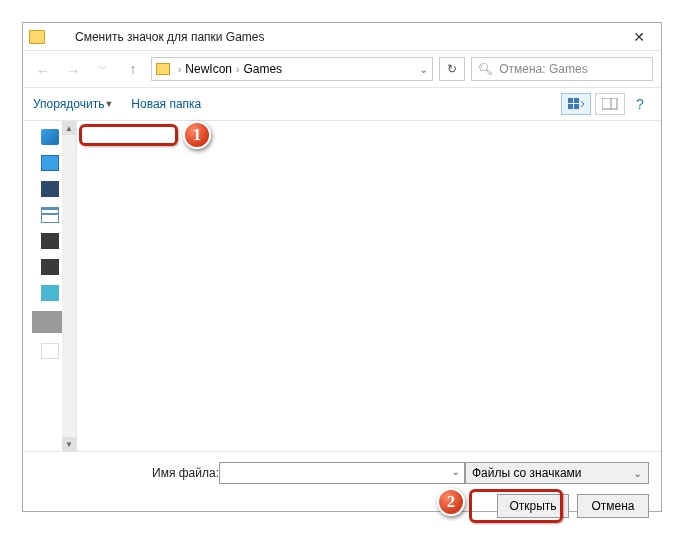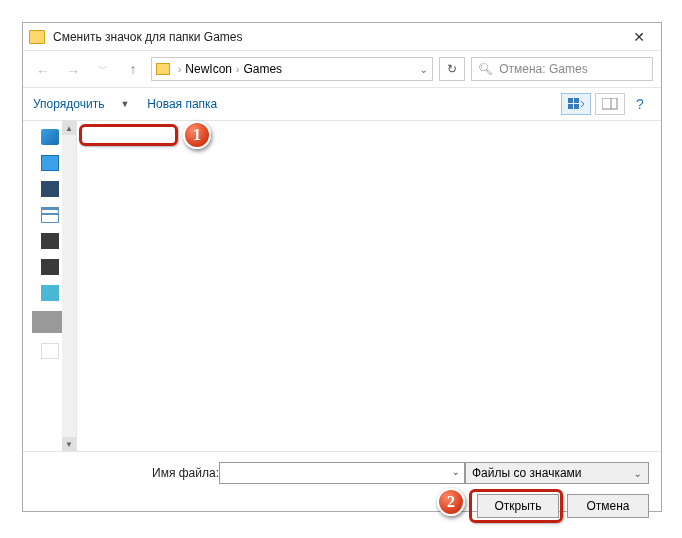--- a/index.html
+++ b/index.html
@@ -1,36 +1,36 @@
 <!DOCTYPE html>
 <html><head>
 <meta charset="utf-8">
 <style>
   * { box-sizing: border-box; margin: 0; padding: 0; font-family: "Segoe UI", Tahoma, sans-serif; }
   body { background: #fff; width: 682px; height: 538px; position: relative; }
   .outer { position: absolute; left: 22px; top: 22px; width: 640px; height: 490px; border: 1px solid #aaa; background: #fff; }
 
   .titlebar { height: 28px; display: flex; align-items: center; padding: 0 6px; border-bottom: 1px solid #e5e5e5; }
   .titlebar .folder-ico { width: 16px; height: 14px; background: #ffd86b; border: 1px solid #d4a017; border-radius: 1px; margin-right: 8px; }
-  .titlebar .title { font-size: 12px; color: #222; flex: 1; }
+  .titlebar .title { font-size: 12px; color: #222; flex: 1; margin-left: 22px; }
   .titlebar .close { width: 32px; text-align: center; font-size: 14px; color: #333; cursor: default; }
 
   .navrow { height: 36px; display: flex; align-items: center; padding: 0 8px; gap: 6px; }
   .nav-arrow { width: 24px; height: 24px; display: flex; align-items: center; justify-content: center; color: #bbb; font-size: 14px; }
   .nav-arrow.up { color: #888; }
   .pathbar { flex: 1; height: 24px; border: 1px solid #ccc; display: flex; align-items: center; padding: 0 4px; font-size: 12px; background: #fff; }
   .pathbar .mini-folder { width: 14px; height: 12px; background: #ffd86b; border: 1px solid #d4a017; margin-right: 4px; }
   .pathbar .sep { color: #888; margin: 0 4px; font-size: 10px; }
   .pathbar .chev-end { margin-left: auto; color: #666; font-size: 10px; }
   .refresh { width: 26px; height: 24px; border: 1px solid #ccc; display: flex; align-items: center; justify-content: center; font-size: 12px; color: #555; }
   .searchbox { width: 182px; height: 24px; border: 1px solid #ccc; display: flex; align-items: center; padding: 0 6px; font-size: 12px; color: #888; gap: 6px; }
   .searchbox .mag { font-size: 12px; color: #888; }
 
   .toolbar { height: 34px; border-top: 1px solid #e5e5e5; border-bottom: 1px solid #e5e5e5; display: flex; align-items: center; padding: 0 10px; gap: 18px; font-size: 12px; }
-  .toolbar .org { color: #005a9e; display: flex; align-items: center; gap: 16px; }
+  .toolbar .org { color: #005a9e; display: flex; align-items: center; gap: 0; }
   .toolbar .org .drop { font-size: 9px; color: #555; }
   .toolbar .newf { color: #005a9e; }
   .toolbar-right { margin-left: auto; display: flex; gap: 4px; align-items: center; }
   .view-btn { width: 30px; height: 22px; border: 1px solid #9ec7e6; background: #e8f2fb; display: flex; align-items: center; justify-content: center; }
   .view-btn.plain { border-color: #ccc; background: #fff; }
   .view-btn svg { display: block; }
   .help { width: 22px; height: 22px; color: #2a7ab0; font-size: 14px; display: flex; align-items: center; justify-content: center; }
 
   .body { display: flex; height: 330px; }
   .sidebar { width: 54px; border-right: 1px solid #e5e5e5; padding-top: 8px; display: flex; flex-direction: column; align-items: center; gap: 10px; overflow: hidden; position: relative; }
@@ -58,21 +58,21 @@
   .ring { position: absolute; border: 3px solid #c02010; border-radius: 6px; box-shadow: 1px 1px 2px rgba(0,0,0,.3); z-index: 10; pointer-events: none; }
 
   .footer { border-top: 1px solid #e5e5e5; padding: 10px 12px 12px; }
   .fn-row { display: flex; align-items: center; gap: 0; margin-bottom: 10px; }
   .fn-label { font-size: 12px; color: #222; margin-left: auto; }
   .fn-input { width: 246px; height: 22px; border: 1px solid #999; font-size: 12px; padding: 0 4px; background: #fff; position: relative; }
   .fn-input .dd { position: absolute; right: 4px; top: 3px; font-size: 10px; color: #555; }
   .filter { width: 184px; height: 22px; border: 1px solid #999; background: #efefef; font-size: 12px; padding: 0 6px; display: flex; align-items: center; justify-content: space-between; }
   .filter .dd { font-size: 10px; color: #555; }
   .btn-row { display: flex; justify-content: flex-end; gap: 8px; position: relative; }
-  .btn { width: 82px; height: 24px; border: 1px solid #999; background: #efefef; font-size: 12px; display: flex; align-items: center; justify-content: center; cursor: default; }
+  .btn { width: 72px; height: 24px; border: 1px solid #999; background: #efefef; font-size: 12px; display: flex; align-items: center; justify-content: center; cursor: default; }
 </style>
 </head>
 <body>
 
 <div class="outer">
 
   <div class="titlebar">
     <div class="folder-ico"></div>
     <div class="title">Сменить значок для папки Games</div>
     <div class="close">✕</div>

